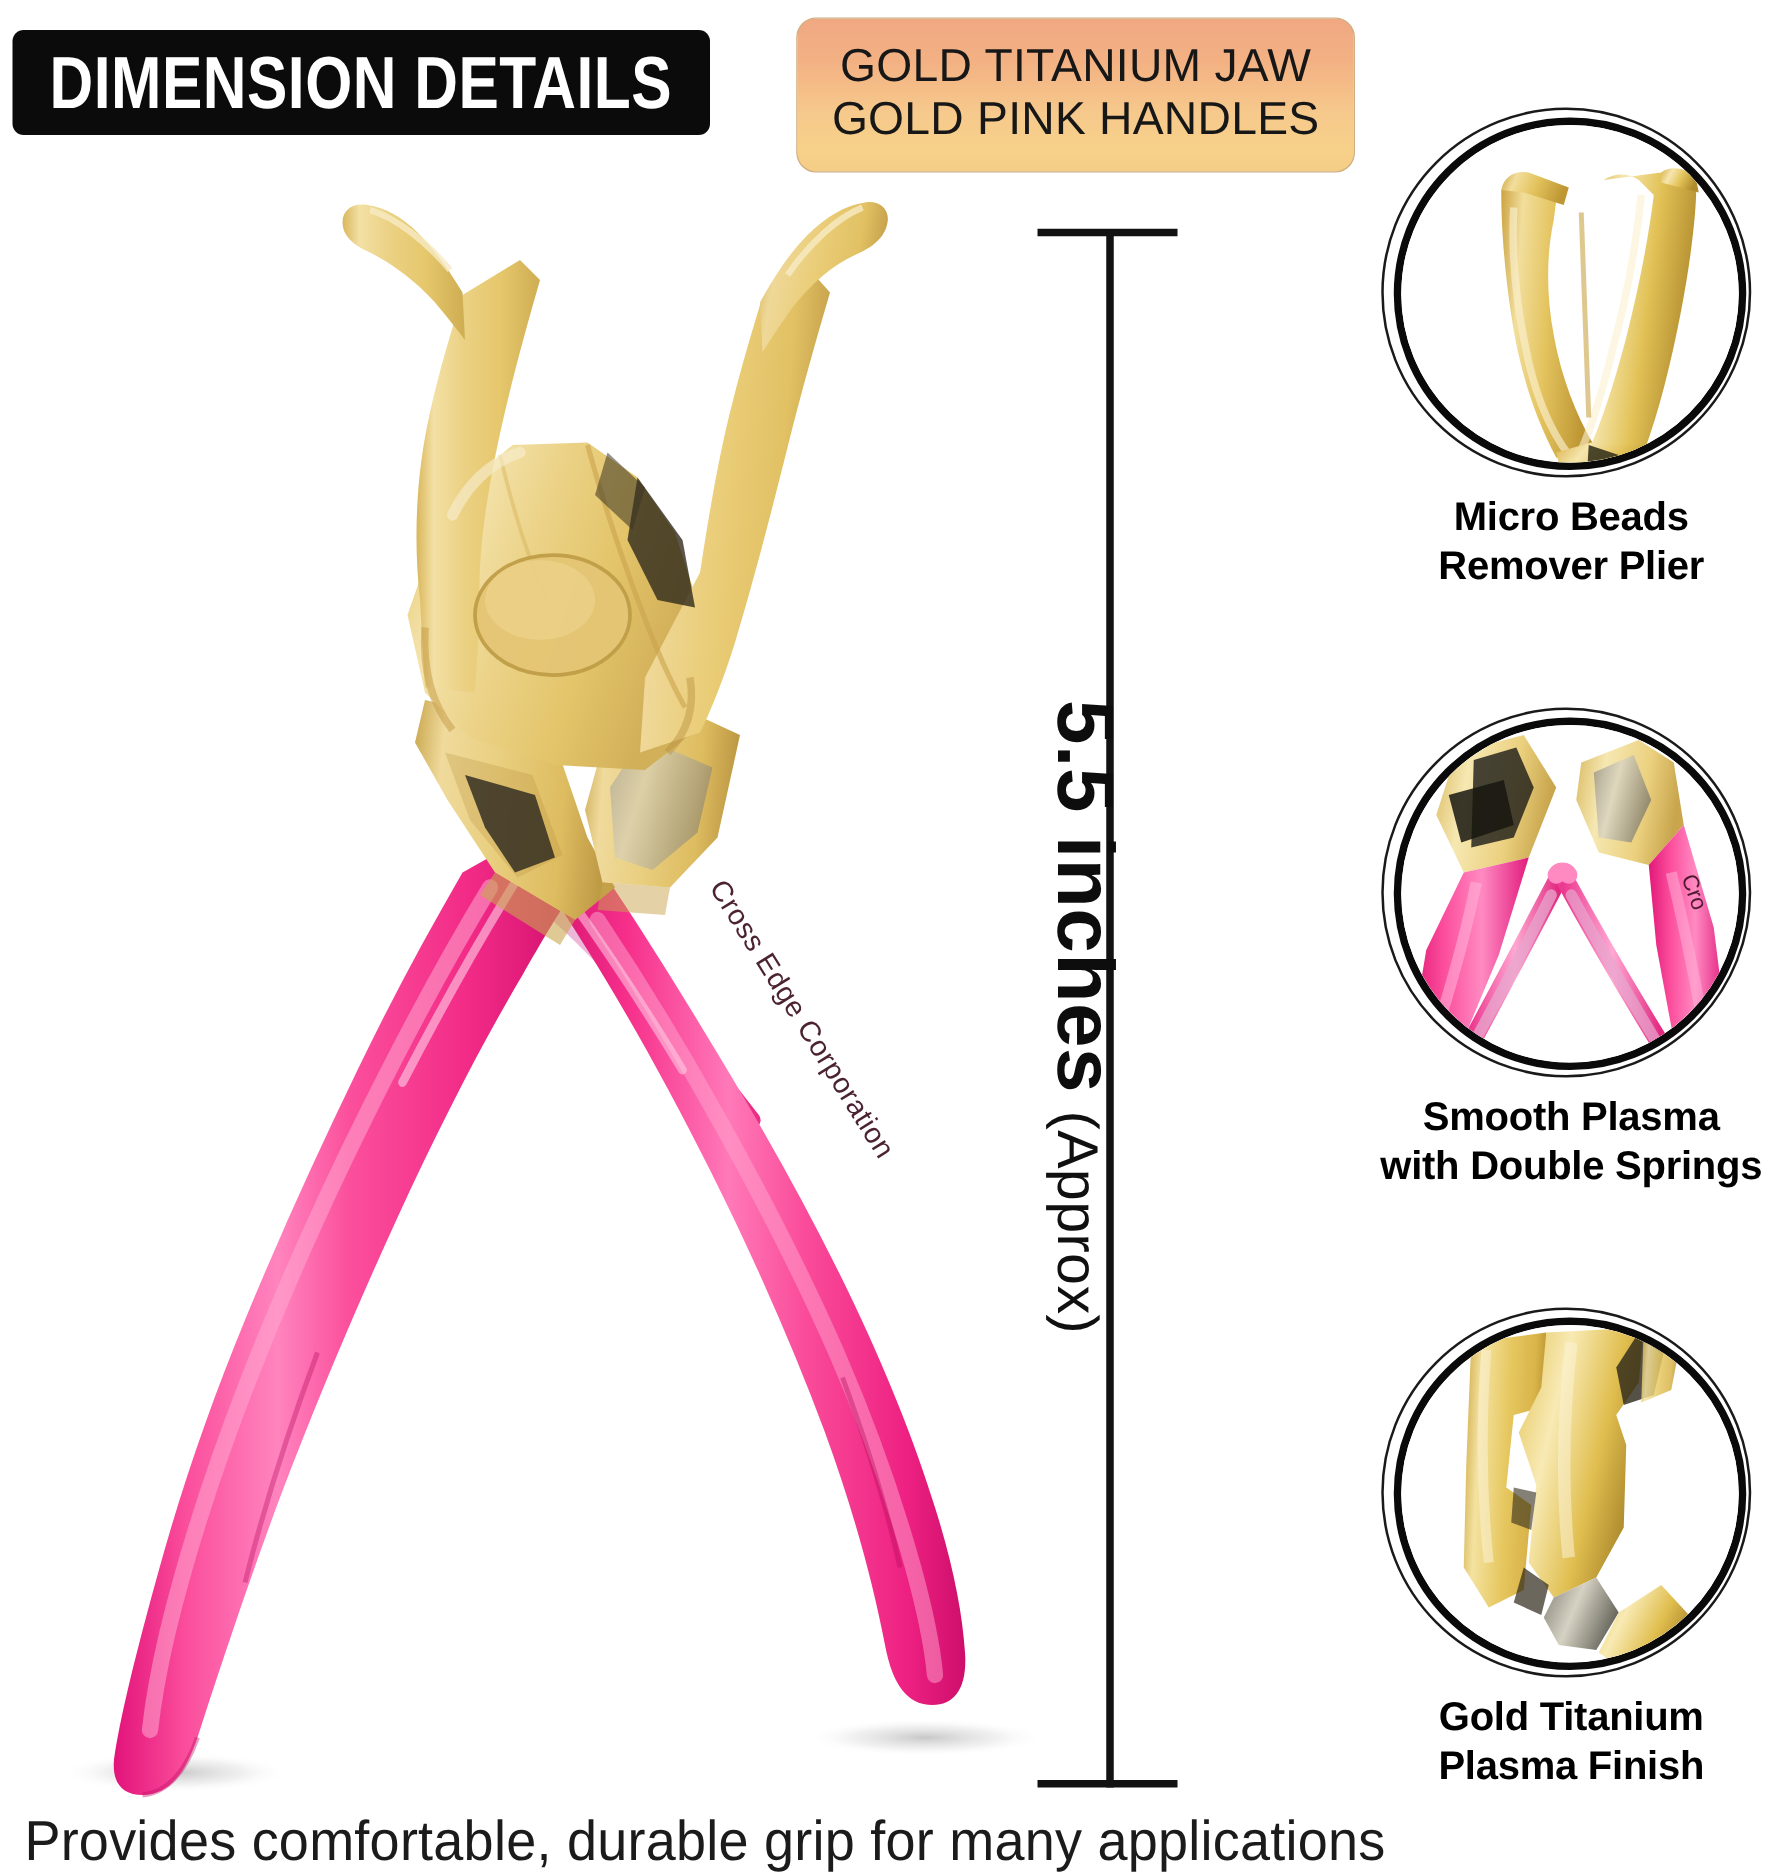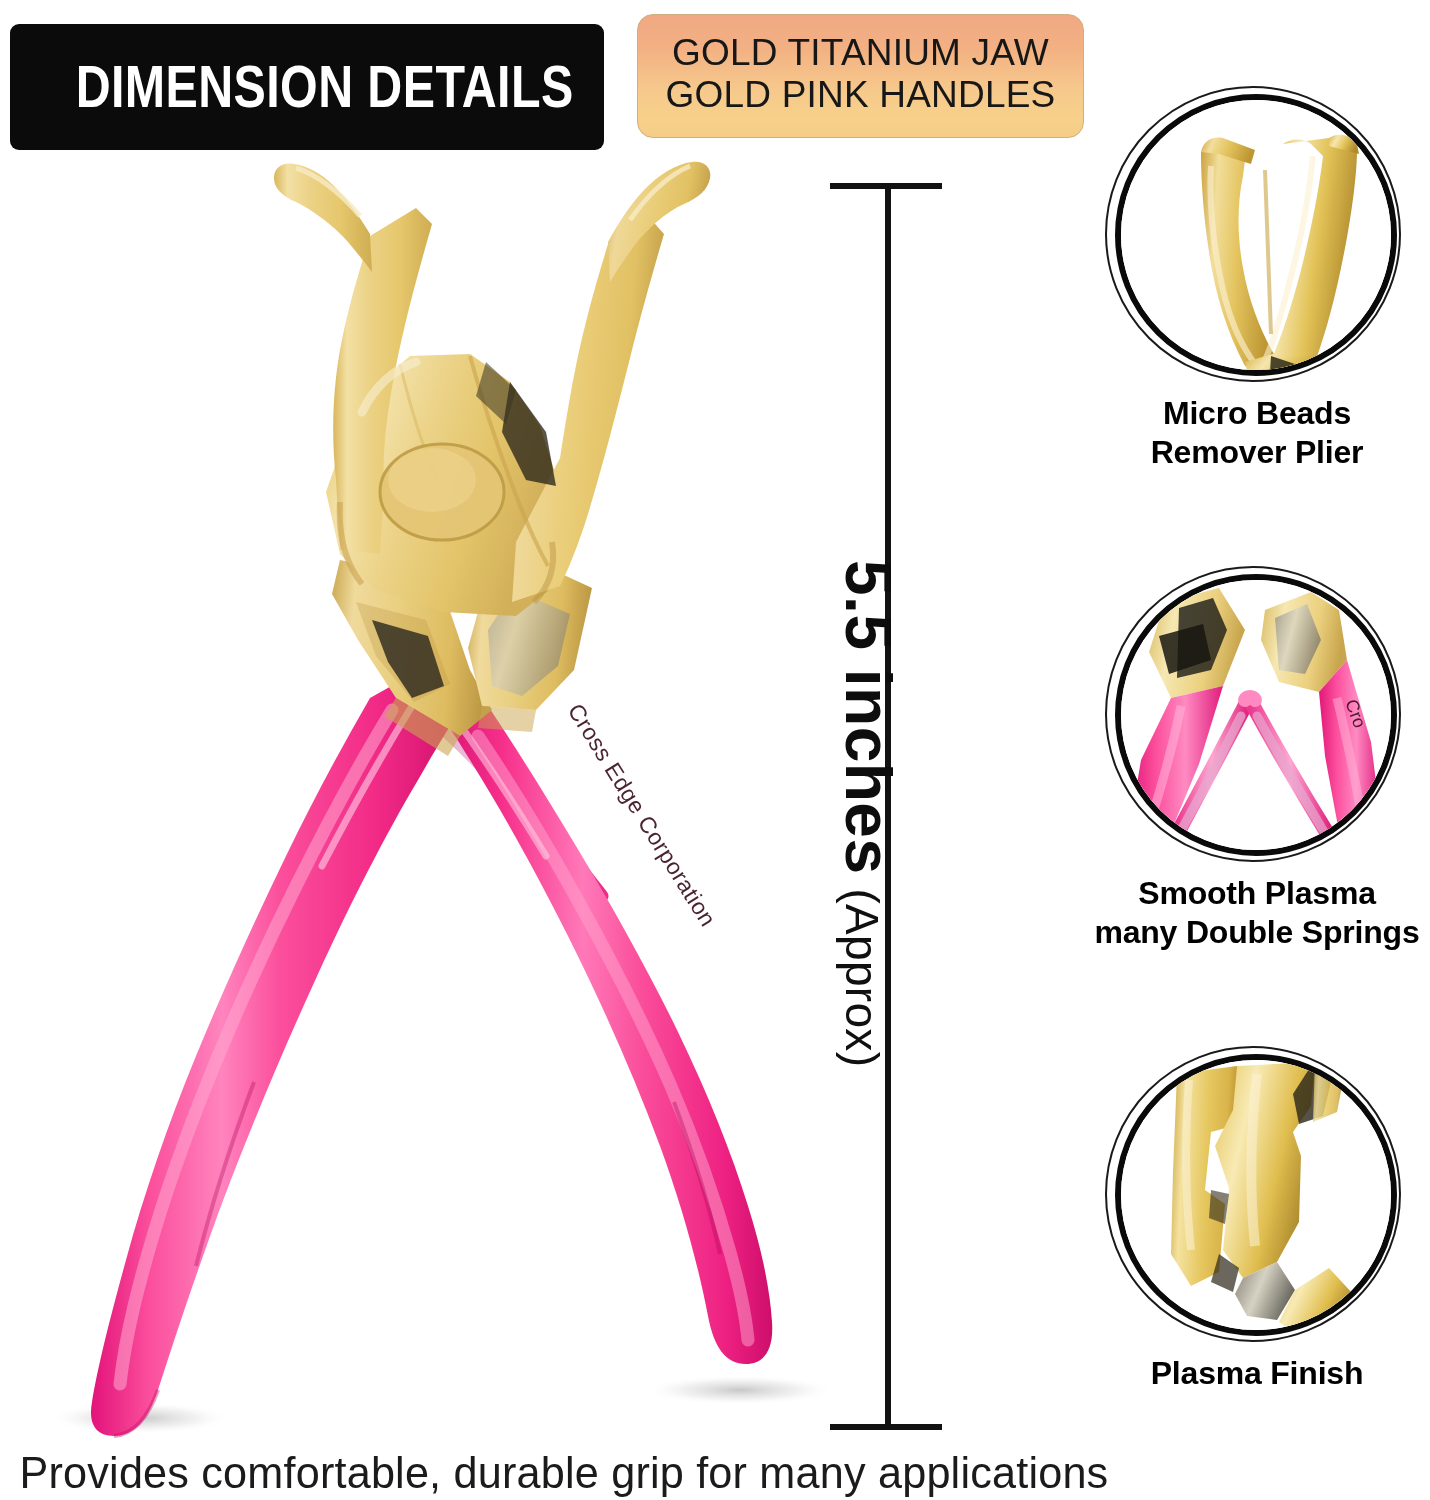--- a/index.html
+++ b/index.html
@@ -9,24 +9,24 @@
     font-family:"Liberation Sans", sans-serif;
     position:relative;
     overflow:hidden;
     -webkit-font-smoothing:antialiased;
   }
   .stage{position:absolute;left:0;top:0;width:1430px;height:1500px;}
 
   
   #header-banner{
     position:absolute;left:10px;top:24px;
-    width:558px;height:126px;
+    width:558px;height:84px;
     background:#0b0b0b;
     border-radius:9px;
-    display:flex;align-items:center;justify-content:center;padding-left:36px;
+    display:flex;align-items:center;justify-content:center;
   }
   #header-banner .txt{
     color:#ffffff;
     font-family:"Liberation Sans Narrow","Liberation Sans",sans-serif;
     font-weight:700;
     font-size:59px;
     letter-spacing:0.5px;
     transform:scaleX(0.82);
     white-space:nowrap;
     line-height:1;
@@ -450,21 +450,21 @@
           <path d="M 132 128 C 110 170 86 216 62 260" stroke="url(#c2s)" stroke-width="15" fill="none" stroke-linecap="round"></path>
           <path d="M 136 128 C 160 172 188 220 214 262" stroke="url(#c2s)" stroke-width="15" fill="none" stroke-linecap="round"></path>
           <path d="M 126 142 C 106 182 84 224 62 264" stroke="#E7A7CE" stroke-width="9" fill="none" opacity="0.75" stroke-linecap="round"></path>
           <path d="M 142 142 C 164 182 190 226 214 266" stroke="#E7A7CE" stroke-width="9" fill="none" opacity="0.7" stroke-linecap="round"></path>
           <path d="M 130 126 C 132 122 138 122 140 126" stroke="#FF8AC2" stroke-width="14" fill="none" stroke-linecap="round"></path>
         </svg>
       </div>
     </div>
     <div class="label">
       <div>Smooth Plasma</div>
-      <div>many Double Springs</div>
+      <div>with Double Springs</div>
     </div>
   </div>
 
   <div class="callout" id="callout-3">
     <div class="circle-wrap">
       <div class="ring-outer"></div>
       <div class="ring-inner">
         <svg width="294" height="294" viewBox="0 0 294 294" xmlns="http://www.w3.org/2000/svg">
           <defs>
             <linearGradient id="c3a" x1="0" y1="0" x2="1" y2="0.15">
@@ -502,17 +502,18 @@
           <path d="M 128 224 L 162 208 L 180 236 L 162 266 L 132 262 L 120 240 Z" fill="url(#c3s)"></path>
 
           <path d="M 180 236 L 214 214 L 238 240 L 230 280 L 192 288 L 164 268 Z" fill="url(#c3b)"></path>
 
           <path d="M 104 200 L 124 214 L 118 238 L 96 228 Z" fill="#2d2718" opacity="0.7"></path>
           <path d="M 96 136 L 114 140 L 110 170 L 94 164 Z" fill="#322b1a" opacity="0.6"></path>
         </svg>
       </div>
     </div>
     <div class="label">
+      <div>Gold Titanium</div>
       <div>Plasma Finish</div>
     </div>
   </div>
 
 </div>
 
 </body></html>

